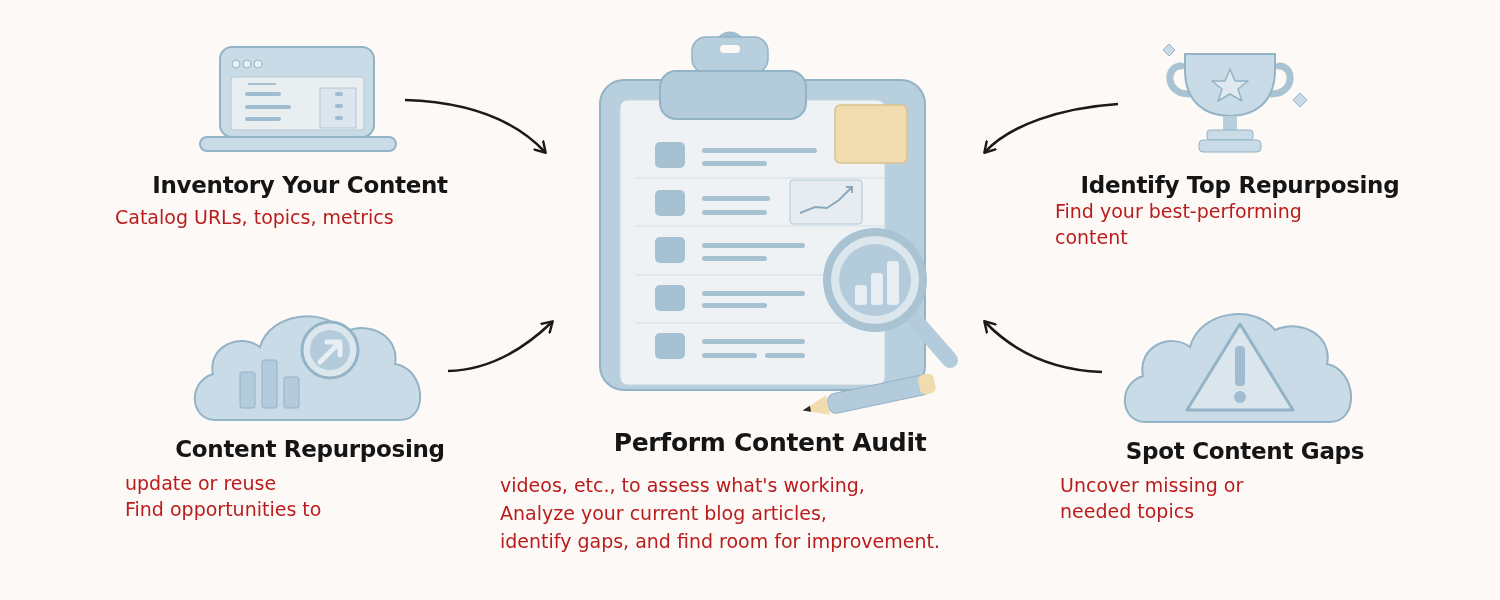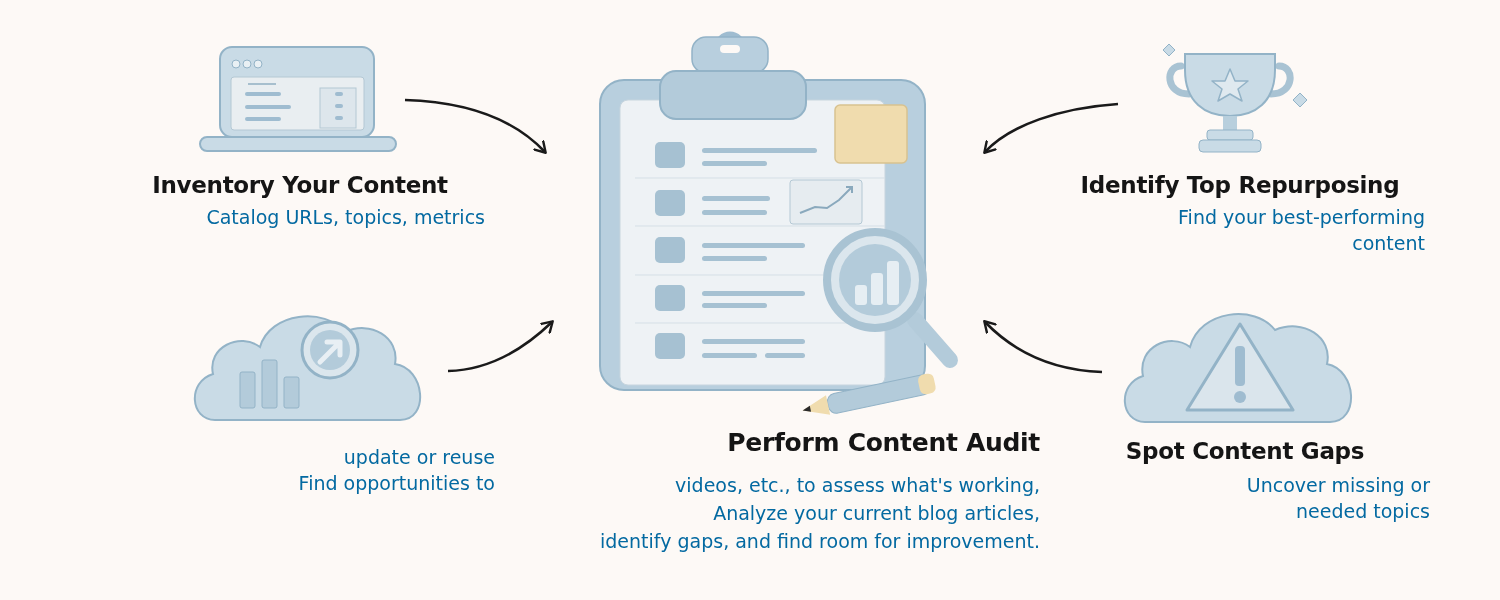--- a/index.html
+++ b/index.html
@@ -12,23 +12,23 @@
   }
   .title {
     font-weight: bold;
     font-size: 23px;
     letter-spacing: -0.3px;
     color: #151515;
     white-space: nowrap;
   }
   .desc {
     font-size: 19px;
-    color: #0369a1;
+    color: #b91c1c;
     line-height: 26px;
-    text-align: right;
+    text-align: left;
   }
   .node { position: absolute; text-align: center; }
   svg { position: absolute; overflow: visible; }
 </style>
 </head>
 <body>
 
 <svg width="1500" height="600" style="left:0;top:0;">
   <defs>
     <marker id="ah" markerWidth="14" markerHeight="14" refX="10" refY="7" orient="auto" markerUnits="userSpaceOnUse">
@@ -148,41 +148,42 @@
   </g>
 </svg>
 
 <div class="node" style="left:115px;top:172px;width:370px;">
   <div class="title">Inventory Your Content</div>
   <div class="desc" style="margin-top:6px;">Catalog URLs, topics, metrics</div>
 </div>
 
 <div class="node" style="left:1055px;top:172px;width:370px;">
   <div class="title">Identify Top Repurposing</div>
-  <div class="desc" style="margin-top:6px;">
+  <div class="desc" style="margin-top:0;">
     <div>Find your best-performing</div>
     <div>content</div>
   </div>
 </div>
 
 <div class="node" style="left:125px;top:436px;width:370px;">
+  <div class="title">Content Repurposing</div>
   <div class="desc" style="margin-top:8px;">
     <div>update or reuse</div>
     <div>Find opportunities to</div>
   </div>
 </div>
 
 <div class="node" style="left:1060px;top:438px;width:370px;">
   <div class="title">Spot Content Gaps</div>
   <div class="desc" style="margin-top:8px;">
     <div>Uncover missing or</div>
     <div>needed topics</div>
   </div>
 </div>
 
 <div class="node" style="left:500px;top:428px;width:540px;">
-  <div class="title" style="font-size:25px;text-align:right;">Perform Content Audit</div>
+  <div class="title" style="font-size:25px;">Perform Content Audit</div>
   <div class="desc" style="margin-top:14px;line-height:28px;">
     <div>videos, etc., to assess what's working,</div>
     <div>Analyze your current blog articles,</div>
     <div>identify gaps, and find room for improvement.</div>
   </div>
 </div>
 
 </body></html>

